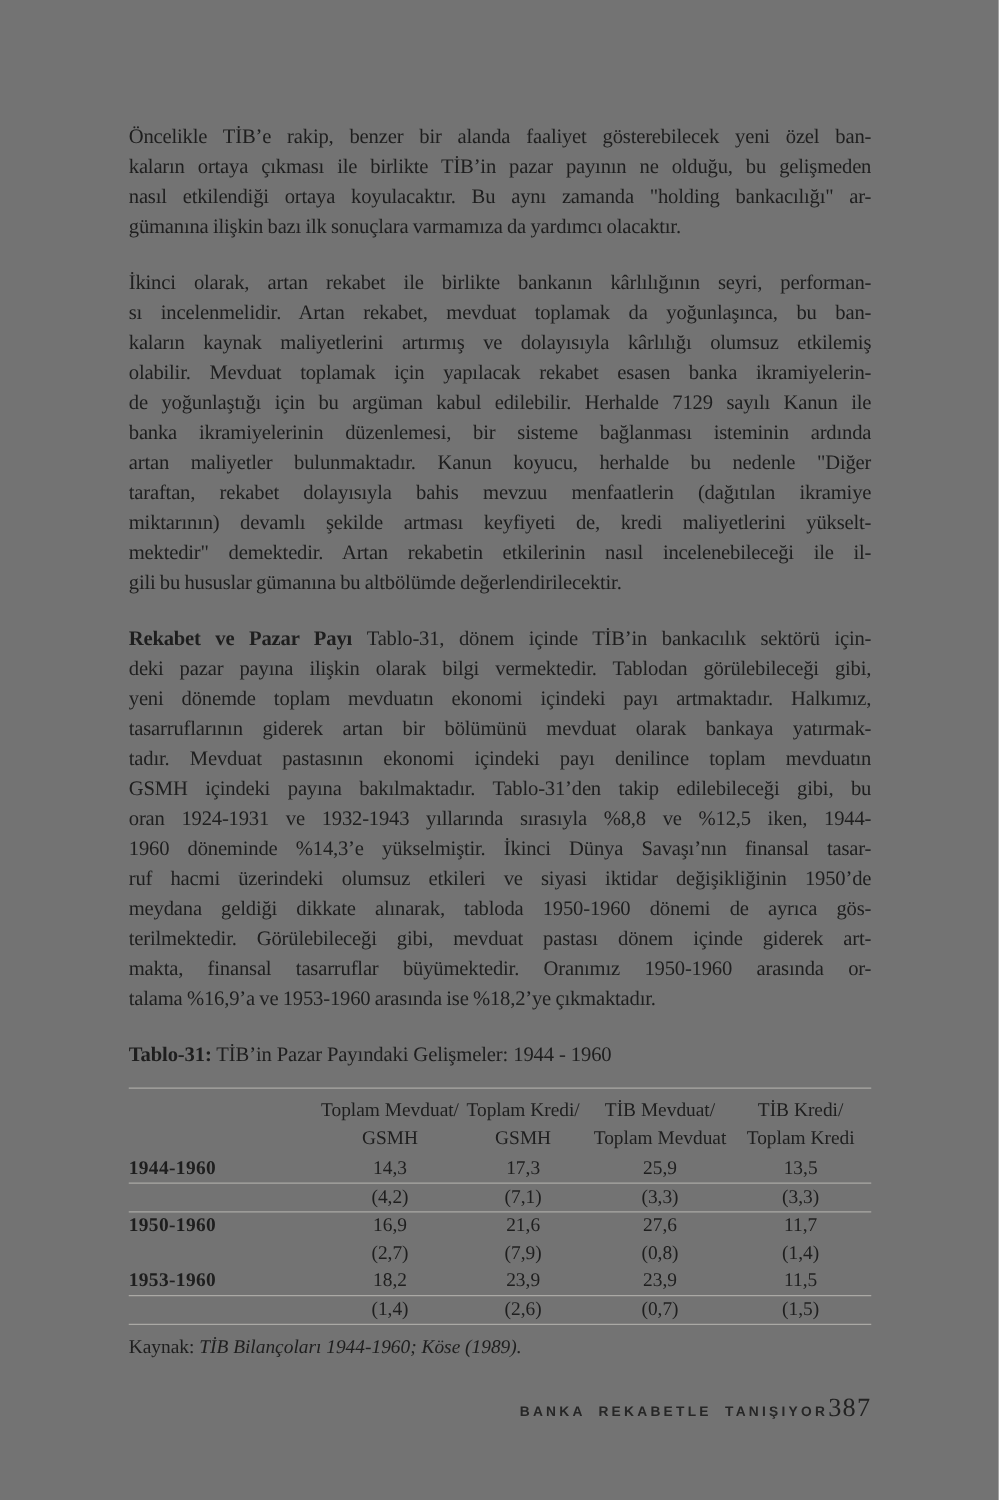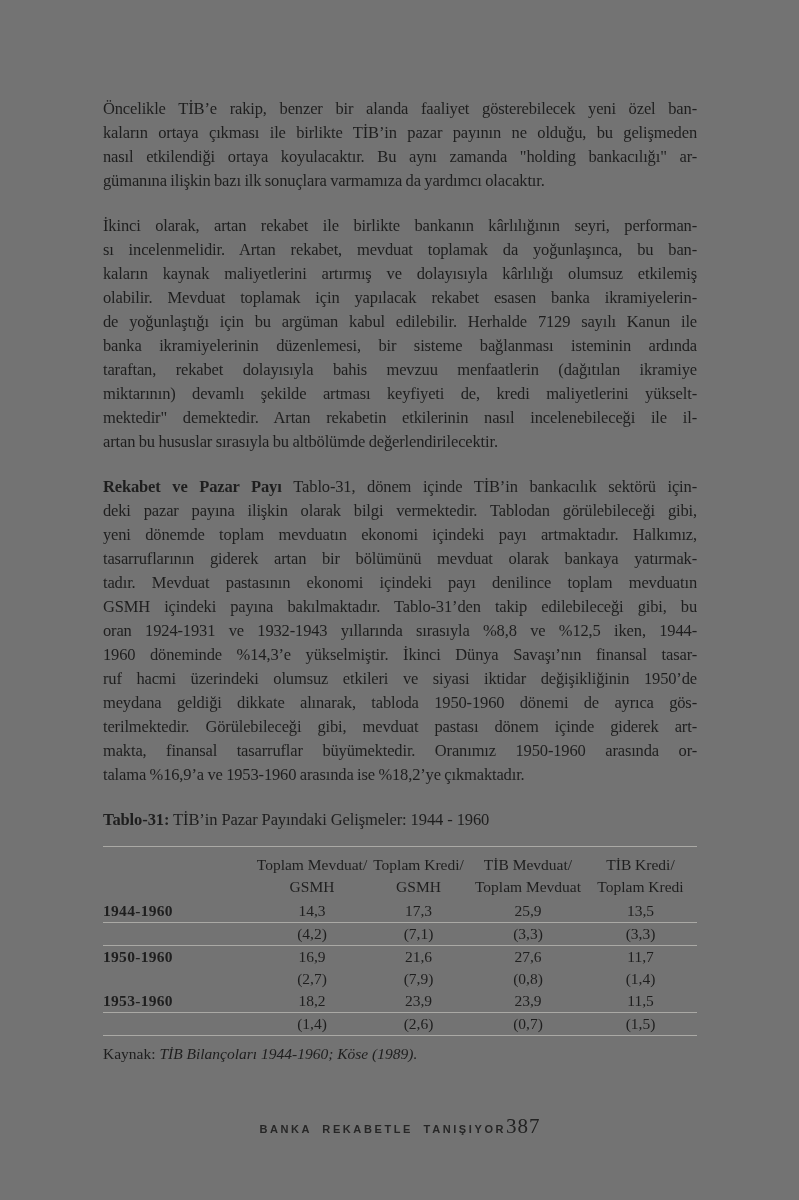--- a/index.html
+++ b/index.html
@@ -73,21 +73,21 @@
   }
   .source i { }
 
   
   .footer {
     position: absolute;
     left: 103px;
     right: 102px;
     top: 1114px;
     display: flex;
-    justify-content: center;
+    justify-content: flex-end;
     align-items: baseline;
   }
   .running {
     font-family: "Liberation Sans", "DejaVu Sans", sans-serif;
     font-weight: 700;
     font-size: 11px;
     letter-spacing: 2.6px;
     word-spacing: 5px;
     color: #262626;
   }
@@ -110,24 +110,25 @@
           <div class="pline">nasıl etkilendiği ortaya koyulacaktır. Bu aynı zamanda "holding bankacılığı" ar-</div>
           <div class="pline last">gümanına ilişkin bazı ilk sonuçlara varmamıza da yardımcı olacaktır.</div>
         </div>
         <div class="para">
           <div class="pline">İkinci olarak, artan rekabet ile birlikte bankanın kârlılığının seyri, performan-</div>
           <div class="pline">sı incelenmelidir. Artan rekabet, mevduat toplamak da yoğunlaşınca, bu ban-</div>
           <div class="pline">kaların kaynak maliyetlerini artırmış ve dolayısıyla kârlılığı olumsuz etkilemiş</div>
           <div class="pline">olabilir. Mevduat toplamak için yapılacak rekabet esasen banka ikramiyelerin-</div>
           <div class="pline">de yoğunlaştığı için bu argüman kabul edilebilir. Herhalde 7129 sayılı Kanun ile</div>
           <div class="pline">banka ikramiyelerinin düzenlemesi, bir sisteme bağlanması isteminin ardında</div>
+          <div class="pline">artan maliyetler bulunmaktadır. Kanun koyucu, herhalde bu nedenle "Diğer</div>
           <div class="pline">taraftan, rekabet dolayısıyla bahis mevzuu menfaatlerin (dağıtılan ikramiye</div>
           <div class="pline">miktarının) devamlı şekilde artması keyfiyeti de, kredi maliyetlerini yükselt-</div>
           <div class="pline">mektedir" demektedir. Artan rekabetin etkilerinin nasıl incelenebileceği ile il-</div>
-          <div class="pline last">artan bu hususlar sırasıyla bu altbölümde değerlendirilecektir.</div>
+          <div class="pline last">gili bu hususlar gümanına bu altbölümde değerlendirilecektir.</div>
         </div>
         <div class="para">
           <div class="pline"><b>Rekabet ve Pazar Payı </b>Tablo-31, dönem içinde TİB’in bankacılık sektörü için-</div>
           <div class="pline">deki pazar payına ilişkin olarak bilgi vermektedir. Tablodan görülebileceği gibi,</div>
           <div class="pline">yeni dönemde toplam mevduatın ekonomi içindeki payı artmaktadır. Halkımız,</div>
           <div class="pline">tasarruflarının giderek artan bir bölümünü mevduat olarak bankaya yatırmak-</div>
           <div class="pline">tadır. Mevduat pastasının ekonomi içindeki payı denilince toplam mevduatın</div>
           <div class="pline">GSMH içindeki payına bakılmaktadır. Tablo-31’den takip edilebileceği gibi, bu</div>
           <div class="pline">oran 1924-1931 ve 1932-1943 yıllarında sırasıyla %8,8 ve %12,5 iken, 1944-</div>
           <div class="pline">1960 döneminde %14,3’e yükselmiştir. İkinci Dünya Savaşı’nın finansal tasar-</div>

